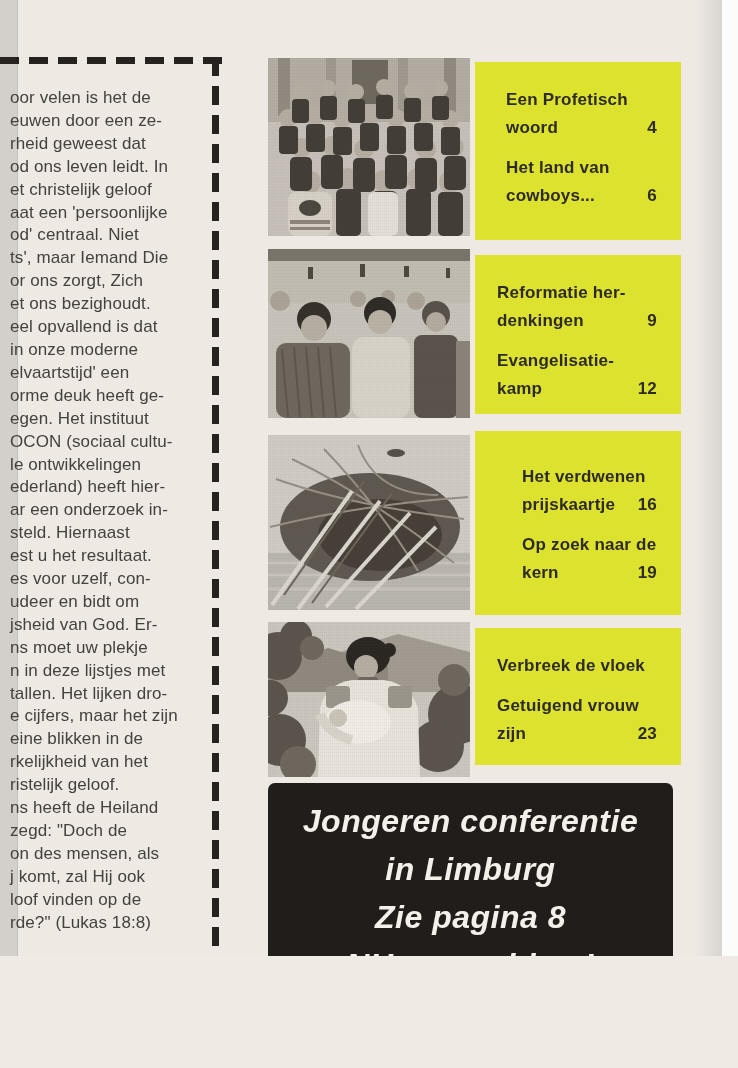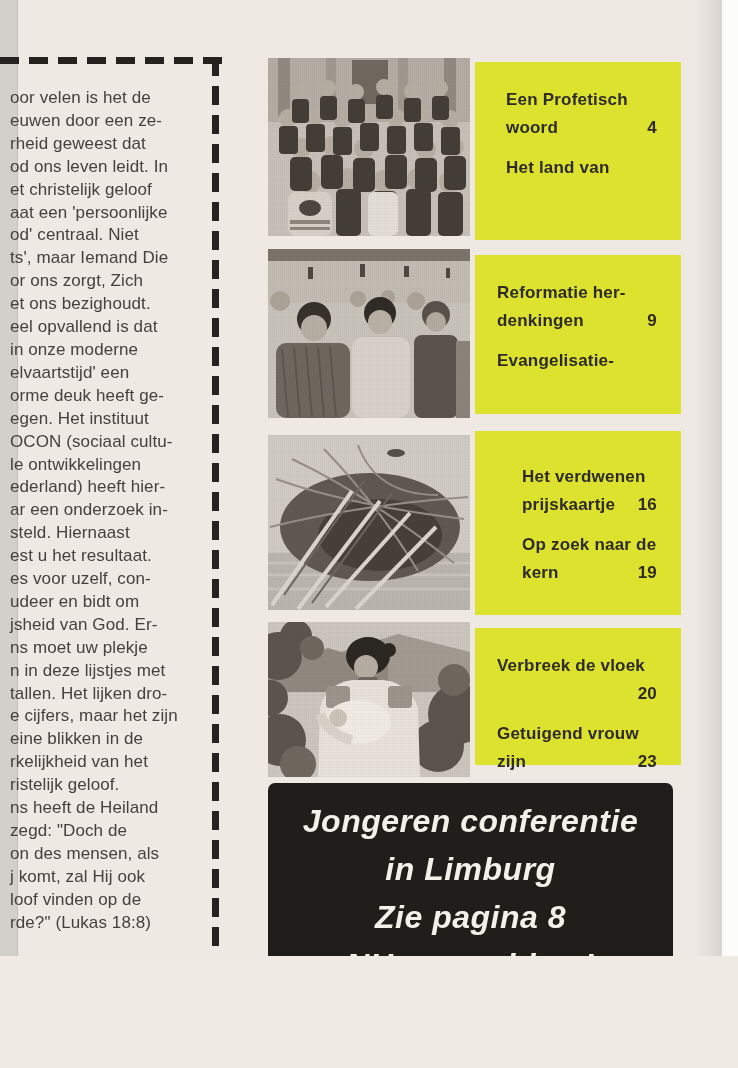--- a/index.html
+++ b/index.html
@@ -179,20 +179,24 @@
       <div class="tline">
           <span>woord</span>
           <span class="pg">4</span>
         </div>
     </div>
     <div class="entry">
       <div class="tline">
           <span>Het land van</span>
           <span class="pg"></span>
         </div>
+      <div class="tline">
+          <span>cowboys...</span>
+          <span class="pg">6</span>
+        </div>
     </div>
   </div>
 
   <div class="photo p2">
     <svg viewBox="0 0 202 169" preserveAspectRatio="none">
       <rect width="202" height="169" fill="#c9c4bb"></rect>
       <rect width="202" height="12" fill="#7a746a"></rect>
       <rect y="12" width="202" height="42" fill="#c2bdb3"></rect>
       <g fill="#4c473f">
         <rect x="40" y="18" width="5" height="12"></rect>
@@ -230,20 +234,24 @@
       <div class="tline">
           <span>denkingen</span>
           <span class="pg">9</span>
         </div>
     </div>
     <div class="entry">
       <div class="tline">
           <span>Evangelisatie-</span>
           <span class="pg"></span>
         </div>
+      <div class="tline">
+          <span>kamp</span>
+          <span class="pg">12</span>
+        </div>
     </div>
   </div>
 
   <div class="photo p3">
     <svg viewBox="0 0 202 175" preserveAspectRatio="none">
       <rect width="202" height="175" fill="#d0ccc5"></rect>
       <rect y="118" width="202" height="57" fill="#bab6af"></rect>
       <path d="M0,128 H202 M0,140 H202 M0,154 H202" stroke="#c8c4bd" stroke-width="3" fill="none"></path>
       <ellipse cx="102" cy="92" rx="90" ry="54" fill="#5e5850"></ellipse>
       <ellipse cx="112" cy="100" rx="62" ry="36" fill="#463f38"></ellipse>
@@ -323,24 +331,20 @@
     </svg>
     <div class="grain"></div>
   </div>
 
   <div class="tocbox b4">
     <div class="entry">
       <div class="tline">
           <span>Verbreek de vloek</span>
           <span class="pg"></span>
         </div>
-      <div class="tline">
-          <span></span>
-          <span class="pg">20</span>
-        </div>
     </div>
     <div class="entry">
       <div class="tline">
           <span>Getuigend vrouw</span>
           <span class="pg"></span>
         </div>
       <div class="tline">
           <span>zijn</span>
           <span class="pg">23</span>
         </div>

